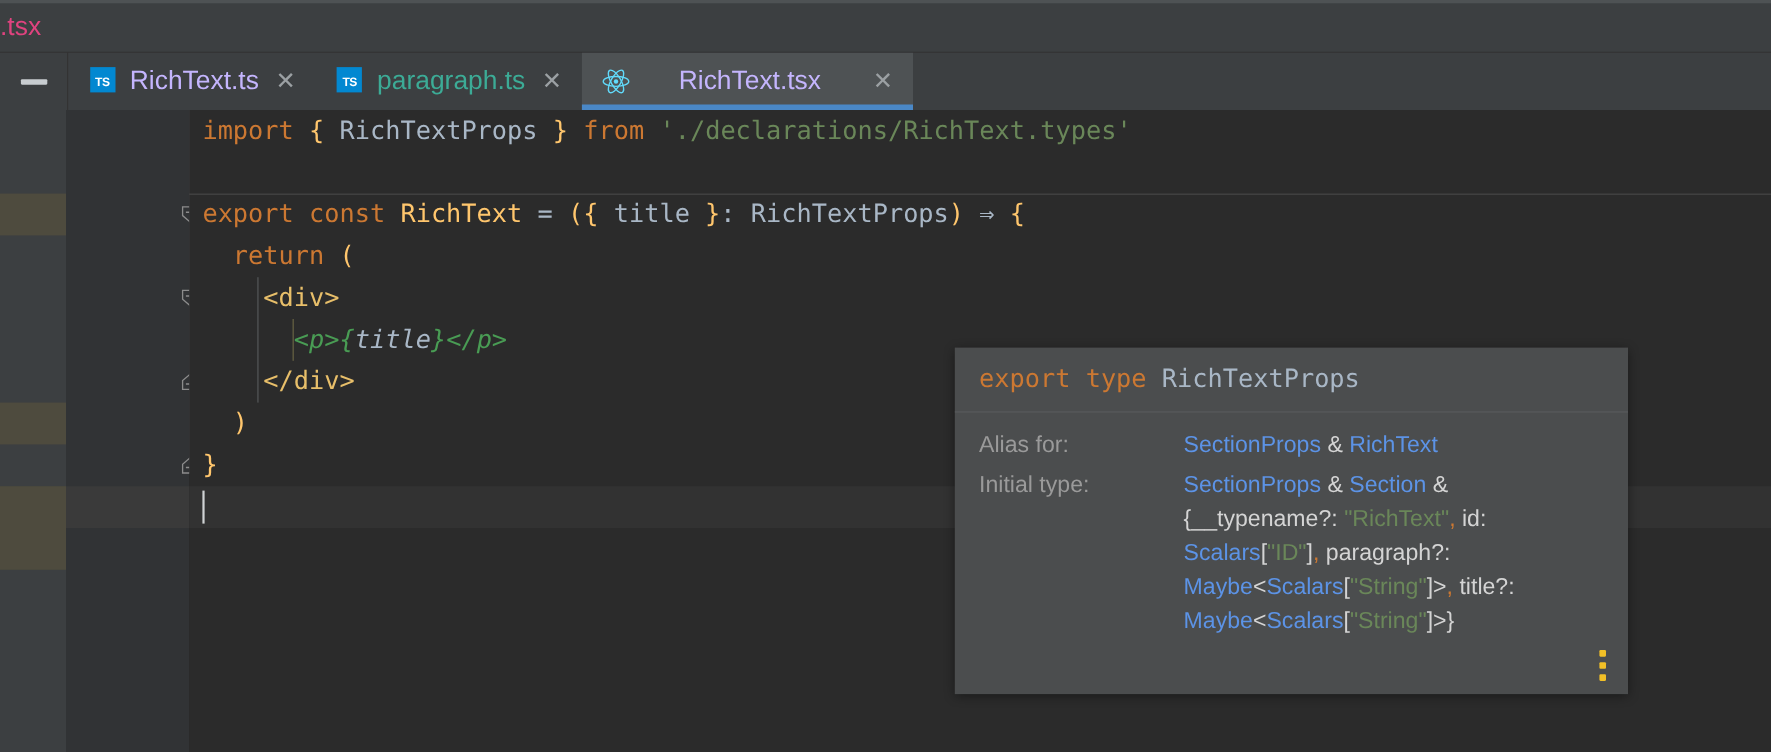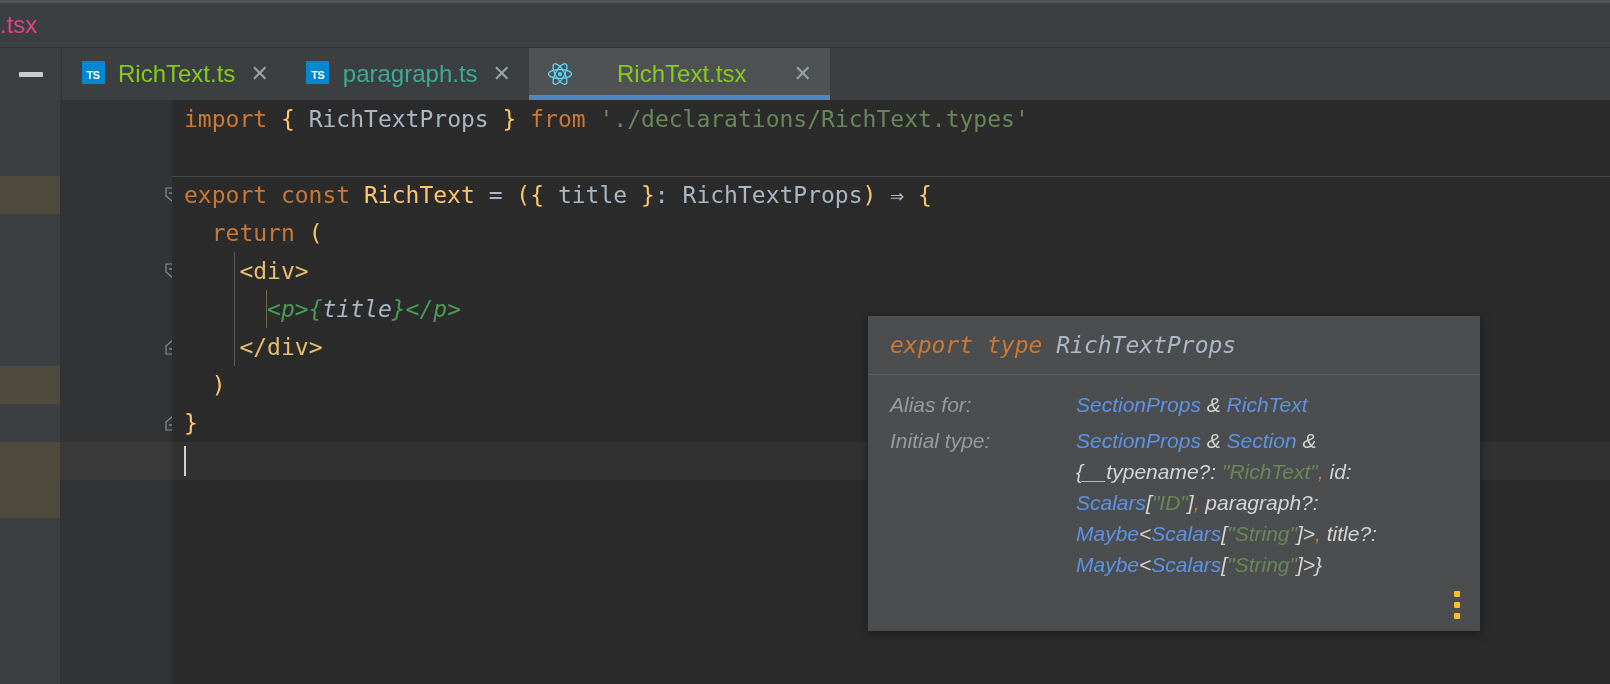--- a/index.html
+++ b/index.html
@@ -110,21 +110,21 @@
     justify-content: center;
     letter-spacing: -0.5px;
     line-height: 1;
     padding-top: 5px;
     box-sizing: border-box;
   }
   .tab-label {
     font-size: 24px;
     line-height: 1;
   }
-  .tab-label.pink { color: #84cc16; }
+  .tab-label.pink { color: #c4b5fd; }
   .tab-label.teal { color: #3cab96; }
   .tab-close {
     margin-left: 15px;
     color: #9ba0a3;
     font-size: 22px;
     line-height: 1;
     font-family: "Liberation Sans", sans-serif;
   }
 
   
@@ -245,21 +245,20 @@
 
   
   .tooltip {
     position: absolute;
     left: 868px;
     top: 216px;
     width: 612px;
     background: #4b4d4e;
     box-shadow: 0 2px 10px rgba(0,0,0,0.45);
     box-sizing: border-box;
-    font-style: italic;
   }
   .tt-header {
     padding: 16px 22px 16px 22px;
     font-family: "DejaVu Sans Mono", monospace;
     font-size: 23px;
     color: #a9b7c6;
     border-bottom: 1px solid #5a5c5d;
     white-space: pre;
   }
   .tt-body {

